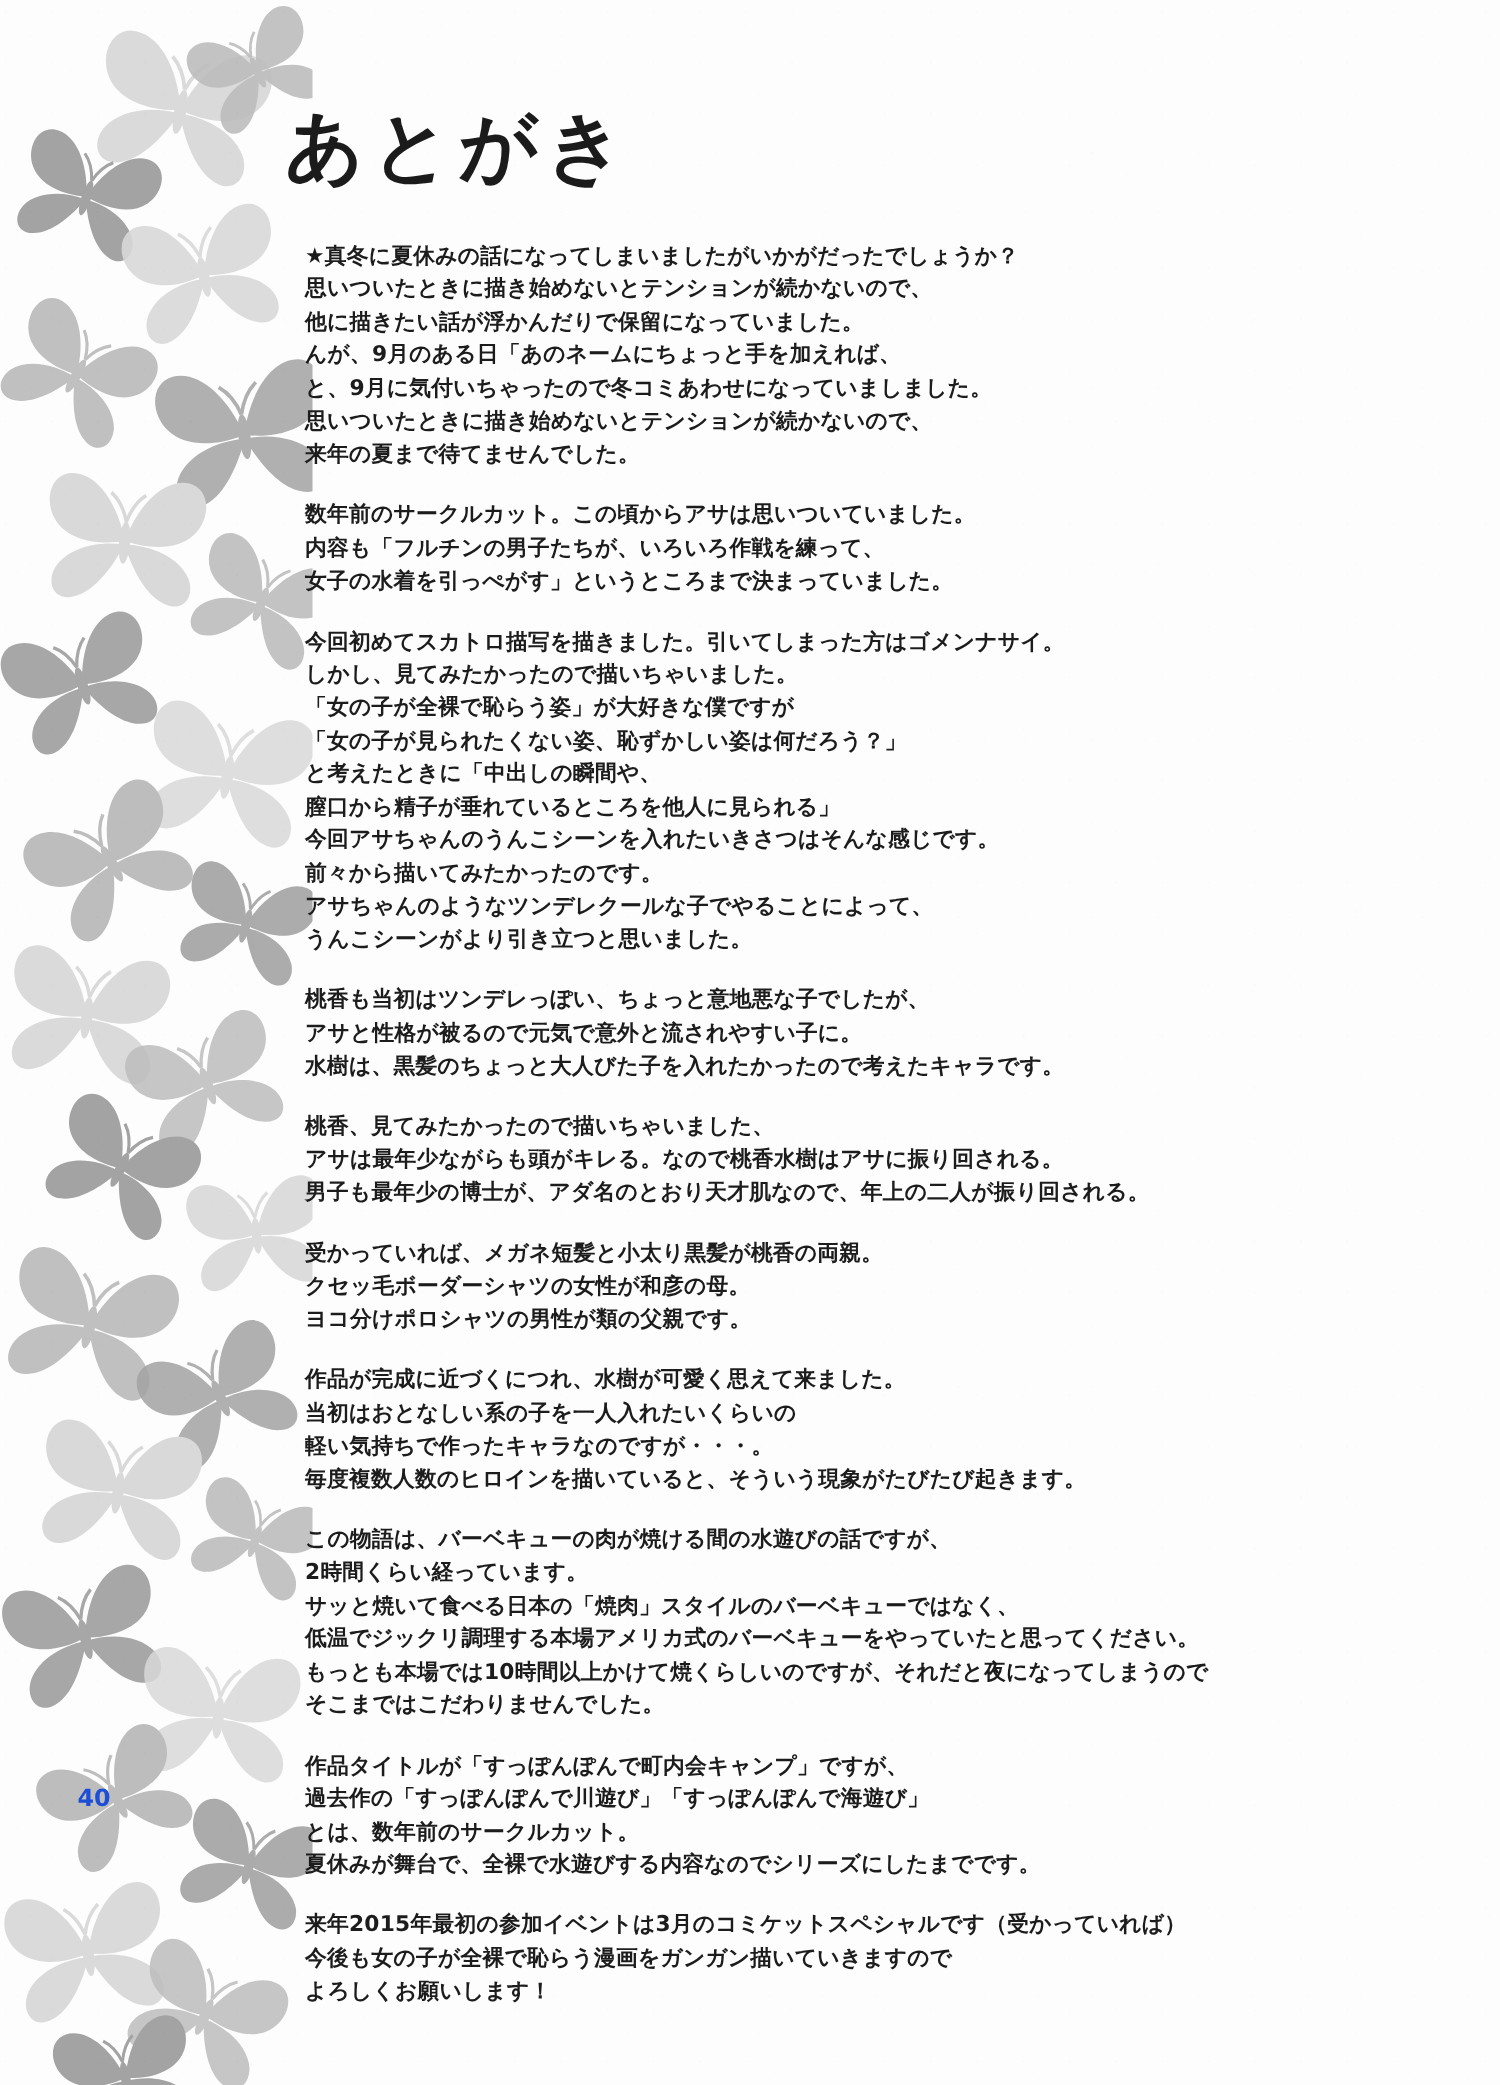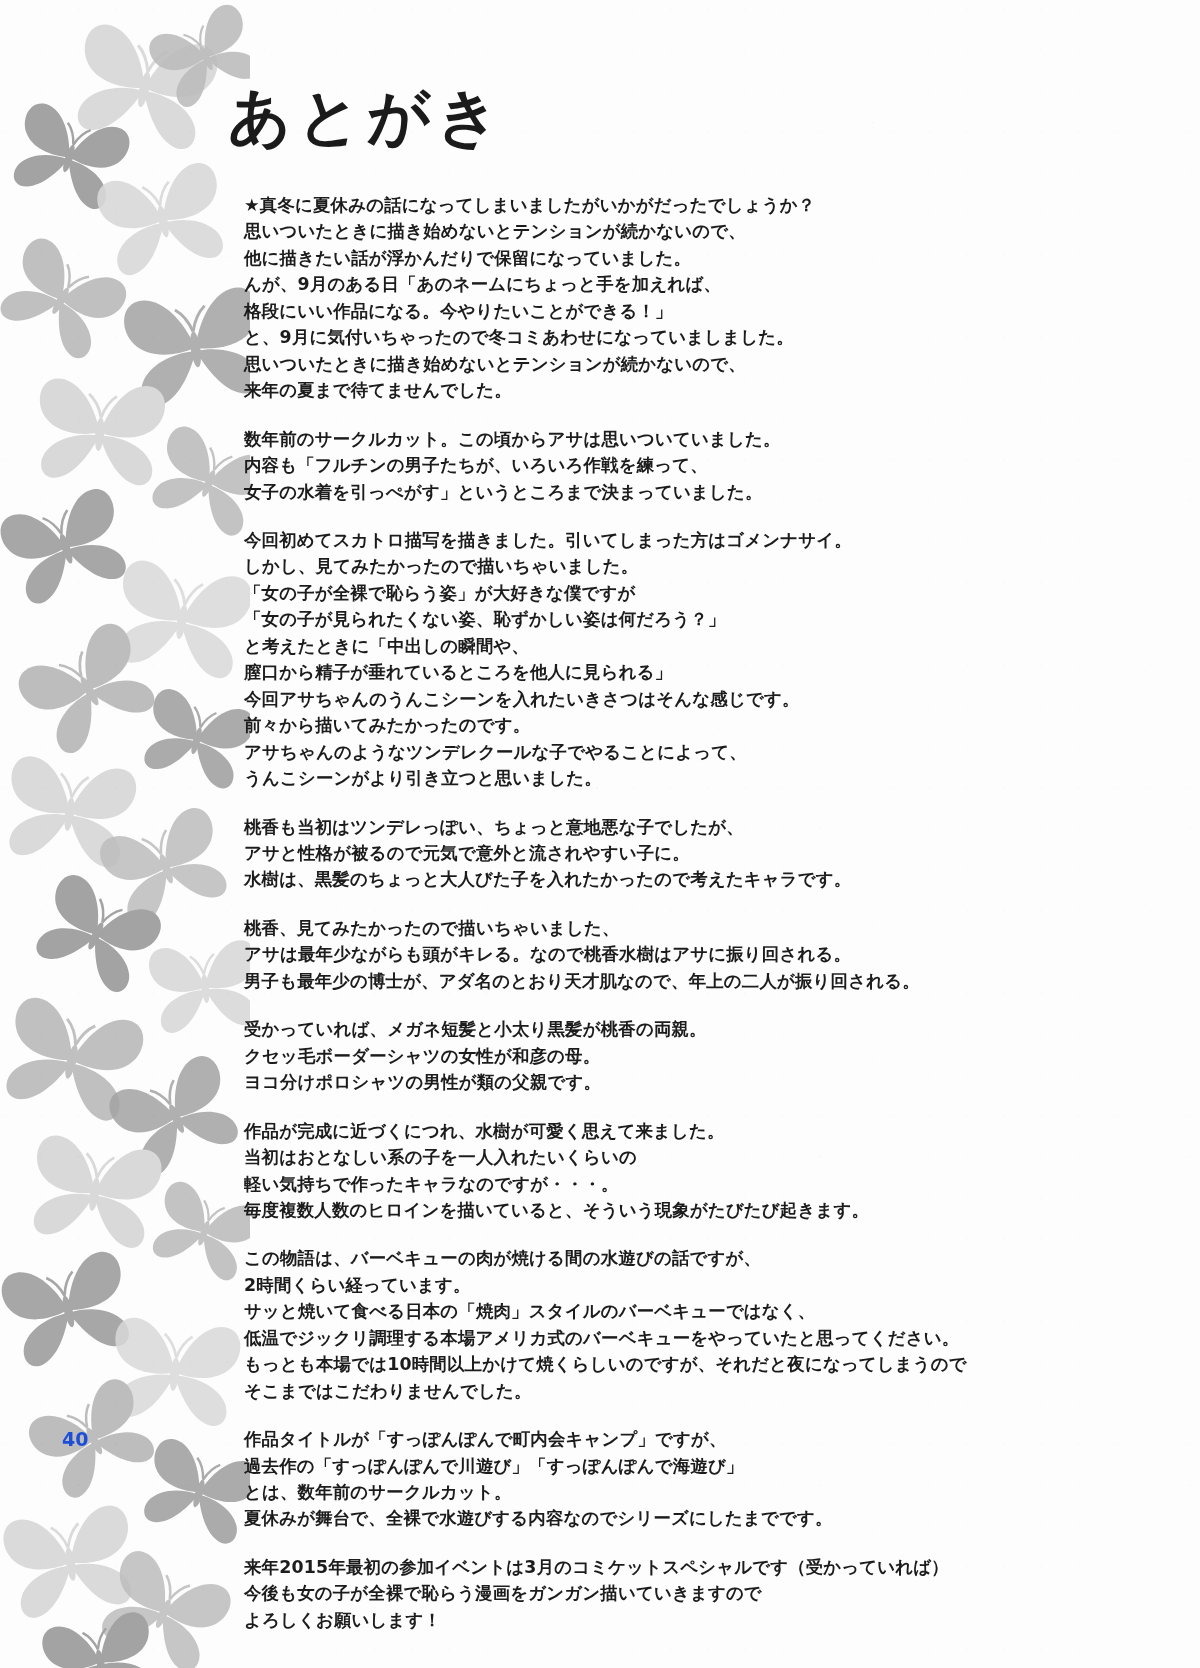--- a/index.html
+++ b/index.html
@@ -458,21 +458,20 @@
   <div class="grain"></div>
 
   <div class="content">
     <h1 class="title">あとがき</h1>
     <div class="body-text" id="body">
         <p class="para">
           <span class="ln">★真冬に夏休みの話になってしまいましたがいかがだったでしょうか？</span>
           <span class="ln">思いついたときに描き始めないとテンションが続かないので、</span>
           <span class="ln">他に描きたい話が浮かんだりで保留になっていました。</span>
           <span class="ln">んが、9月のある日「あのネームにちょっと手を加えれば、</span>
-          <span class="ln">格段にいい作品になる。今やりたいことができる！」</span>
           <span class="ln">と、9月に気付いちゃったので冬コミあわせになっていましました。</span>
           <span class="ln">思いついたときに描き始めないとテンションが続かないので、</span>
           <span class="ln">来年の夏まで待てませんでした。</span>
         </p>
         <p class="para">
           <span class="ln">数年前のサークルカット。この頃からアサは思いついていました。</span>
           <span class="ln">内容も「フルチンの男子たちが、いろいろ作戦を練って、</span>
           <span class="ln">女子の水着を引っぺがす」というところまで決まっていました。</span>
         </p>
         <p class="para">

